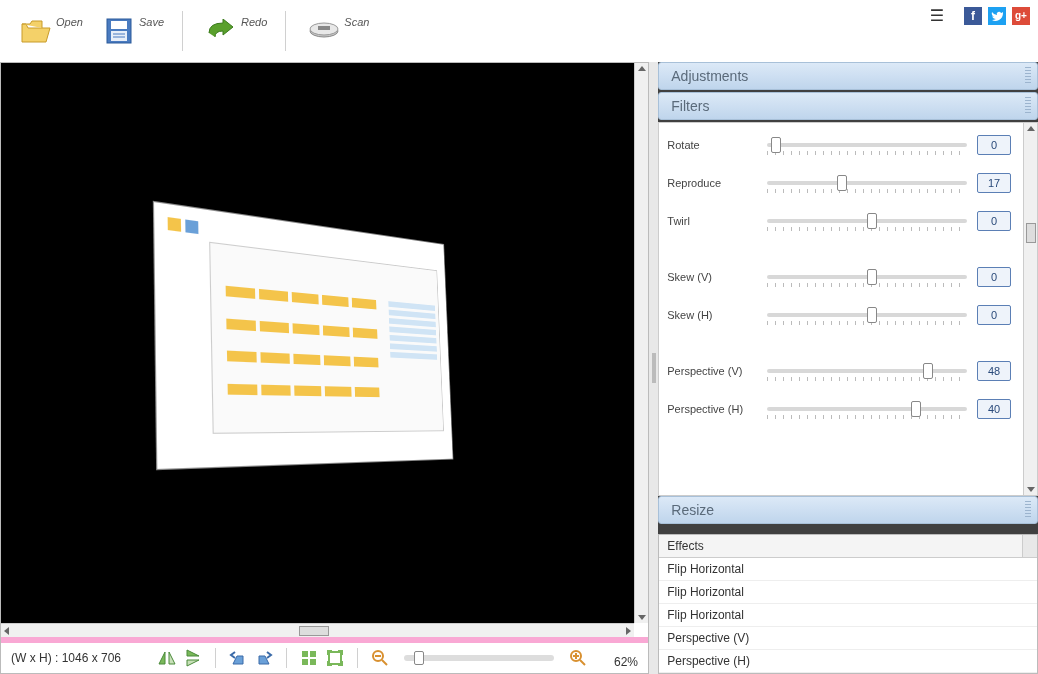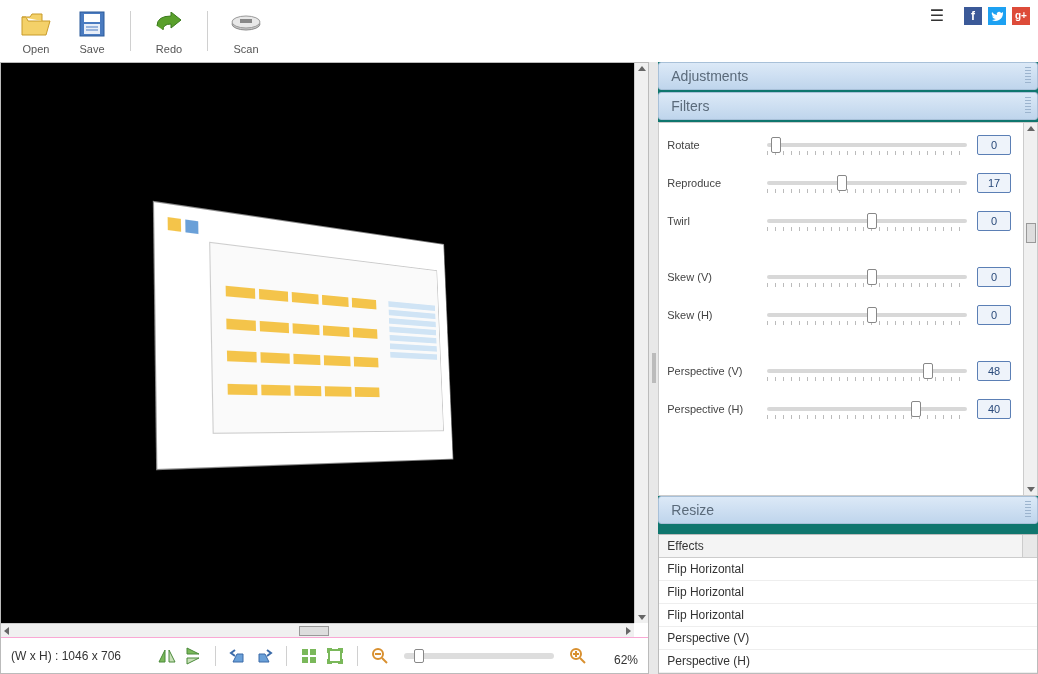--- a/index.html
+++ b/index.html
@@ -1,20 +1,20 @@
 <!DOCTYPE html>
 <html><head>
 <meta charset="utf-8">
 <style>
 * { box-sizing: border-box; margin: 0; padding: 0; }
 body { font-family: Arial, sans-serif; font-size: 12px; color: #333; background: #fff; width: 1038px; height: 674px; overflow: hidden; }
 
 
 .toolbar { height: 62px; background: #fff; display: flex; align-items: center; padding: 4px 8px; position: relative; }
-.toolbar-item { display: flex; flex-direction: column; align-items: center; padding: 2px 8px; cursor: pointer; }
+.toolbar-item { display: flex; flex-direction: row; align-items: flex-start; padding: 2px 8px; cursor: pointer; font-style: italic; }
 .toolbar-item .icon-wrap { width: 40px; height: 34px; display: flex; align-items: center; justify-content: center; }
 .toolbar-item .label { font-size: 11px; color: #555; margin-top: 2px; }
 .toolbar-sep { width: 1px; height: 40px; background: #d0d0d0; margin: 0 10px; }
 .toolbar-right { position: absolute; right: 8px; top: 6px; display: flex; align-items: center; gap: 6px; }
 .social-btn { width: 18px; height: 18px; display: inline-flex; align-items: center; justify-content: center; color: #fff; font-weight: bold; font-size: 12px; }
 
 
 .main { display: flex; height: calc(100% - 62px); }
 .canvas-area { flex: 1; display: flex; flex-direction: column; border: 1px solid #bbb; }
 .canvas-viewport { flex: 1; background: #fff; position: relative; overflow: hidden; }
@@ -32,34 +32,34 @@
 .vscroll { position: absolute; right: 0; top: 0; bottom: 14px; width: 14px; background: #f0f0f0; border-left: 1px solid #ccc; }
 .vscroll::before, .vscroll::after { content: ''; position: absolute; left: 3px; width: 0; height: 0; border-left: 4px solid transparent; border-right: 4px solid transparent; }
 .vscroll::before { top: 3px; border-bottom: 5px solid #666; }
 .vscroll::after { bottom: 3px; border-top: 5px solid #666; }
 .hscroll { position: absolute; left: 0; right: 14px; bottom: 0; height: 14px; background: #f0f0f0; border-top: 1px solid #ccc; }
 .hscroll-thumb { position: absolute; left: 47%; top: 2px; width: 30px; height: 10px; background: #ddd; border: 1px solid #999; }
 .hscroll::before, .hscroll::after { content: ''; position: absolute; top: 3px; width: 0; height: 0; border-top: 4px solid transparent; border-bottom: 4px solid transparent; }
 .hscroll::before { left: 3px; border-right: 5px solid #666; }
 .hscroll::after { right: 3px; border-left: 5px solid #666; }
 
-.bottom-bar { height: 36px; background: #fff; display: flex; align-items: center; padding: 0 10px; gap: 6px; border-top: 1px solid #f9a8d4; }
+.bottom-bar { height: 36px; background: #fff; display: flex; align-items: center; padding: 0 10px; gap: 6px; border-top: 6px solid #f9a8d4; }
 .bottom-bar .dim-label { flex: 0 0 140px; font-size: 12px; color: #333; }
 .mini-btn { width: 20px; height: 20px; display: inline-flex; align-items: center; justify-content: center; cursor: pointer; }
 .mini-sep { width: 1px; height: 20px; background: #d0d0d0; margin: 0 6px; }
 .zoom-slider { flex: 0 0 150px; height: 6px; background: #ddd; border-radius: 3px; position: relative; margin: 0 8px; }
 .zoom-slider .thumb { position: absolute; top: -4px; left: 10px; width: 10px; height: 14px; background: #fff; border: 1px solid #888; border-radius: 2px; }
 .zoom-val { font-size: 12px; color: #333; margin-left: 20px; margin-top: 8px; }
 
 
 .splitter { width: 10px; background: #e8e8e8; display: flex; align-items: center; justify-content: center; cursor: col-resize; }
 .splitter div { width: 4px; height: 30px; background: #bbb; }
 
 
-.right-panel { width: 411px; display: flex; flex-direction: column; background: #0f766e; }
+.right-panel { width: 411px; display: flex; flex-direction: column; background: #404040; }
 .accordion-header { height: 28px; display: flex; align-items: center; padding: 0 12px; font-size: 14px; font-weight: normal; border: 1px solid #a8c0d8; border-radius: 3px; margin-bottom: 2px; cursor: pointer; position: relative; }
 .accordion-header::after { content: ''; position: absolute; right: 6px; top: 4px; bottom: 4px; width: 6px; background: repeating-linear-gradient(to bottom, #9cb4ce 0, #9cb4ce 1px, transparent 1px, transparent 3px); }
 .acc-blue { background: linear-gradient(to bottom, #dce9f7, #bfd5ec); color: #5a6a7a; }
 .acc-orange { background: linear-gradient(to bottom, #ffe0a8, #ffbf5f); color: #6a5030; border-color: #d8a858; }
 .effects-body { flex: 1; border: 1px solid #ccc; background: #fff; position: relative; overflow: hidden; padding: 12px 8px; }
 .effects-scroll { position: absolute; right: 0; top: 0; bottom: 0; width: 14px; background: #f0f0f0; border-left: 1px solid #ccc; }
 .effects-scroll::before { content: ''; position: absolute; top: 3px; left: 3px; width: 0; height: 0; border-left: 4px solid transparent; border-right: 4px solid transparent; border-bottom: 5px solid #666; }
 .effects-scroll::after { content: ''; position: absolute; bottom: 3px; left: 3px; width: 0; height: 0; border-left: 4px solid transparent; border-right: 4px solid transparent; border-top: 5px solid #666; }
 .effects-scroll .sthumb { position: absolute; top: 100px; left: 2px; width: 10px; height: 20px; background: #ddd; border: 1px solid #999; }
 

